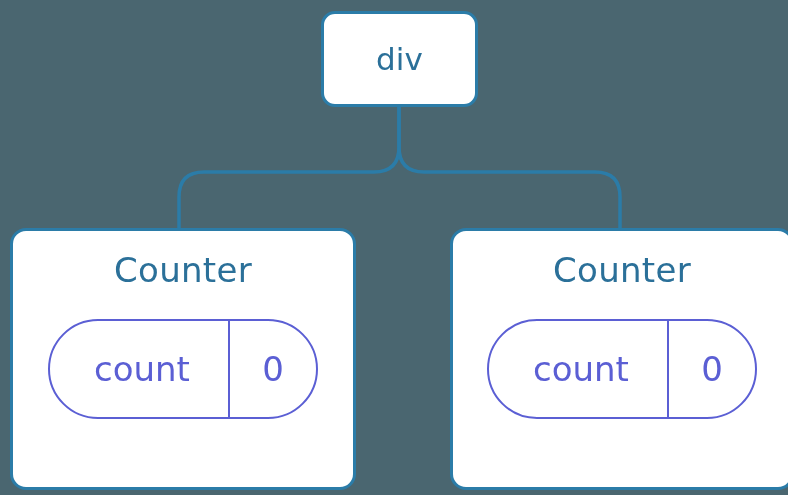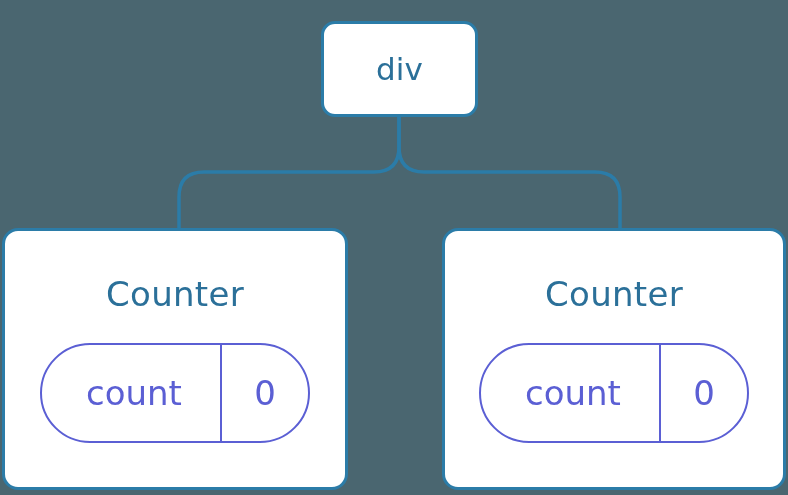--- a/index.html
+++ b/index.html
@@ -39,38 +39,39 @@
     border-radius: 14px;
     box-sizing: border-box;
     display: flex;
     flex-direction: column;
     align-items: center;
   }
 
   
   #node-root {
     left: 321px;
-    top: 21px;
+    top: 11px;
     width: 157px;
     height: 96px;
     justify-content: center;
   }
   #node-root .node-title {
     font-size: 31px;
     color: #2b7099;
     letter-spacing: 0.2px;
     line-height: 1;
   }
 
   
   .child-node {
     top: 228px;
     height: 262px;
     border-radius: 16px;
-    padding-top: 46px;
+    padding-top: 22px;
+    margin-left: 8px;
   }
   #node-counter-0 {
     left: 2px;
     width: 346px;
   }
   #node-counter-1 {
     left: 442px;
     width: 344px;
   }
   .child-node .node-title {

